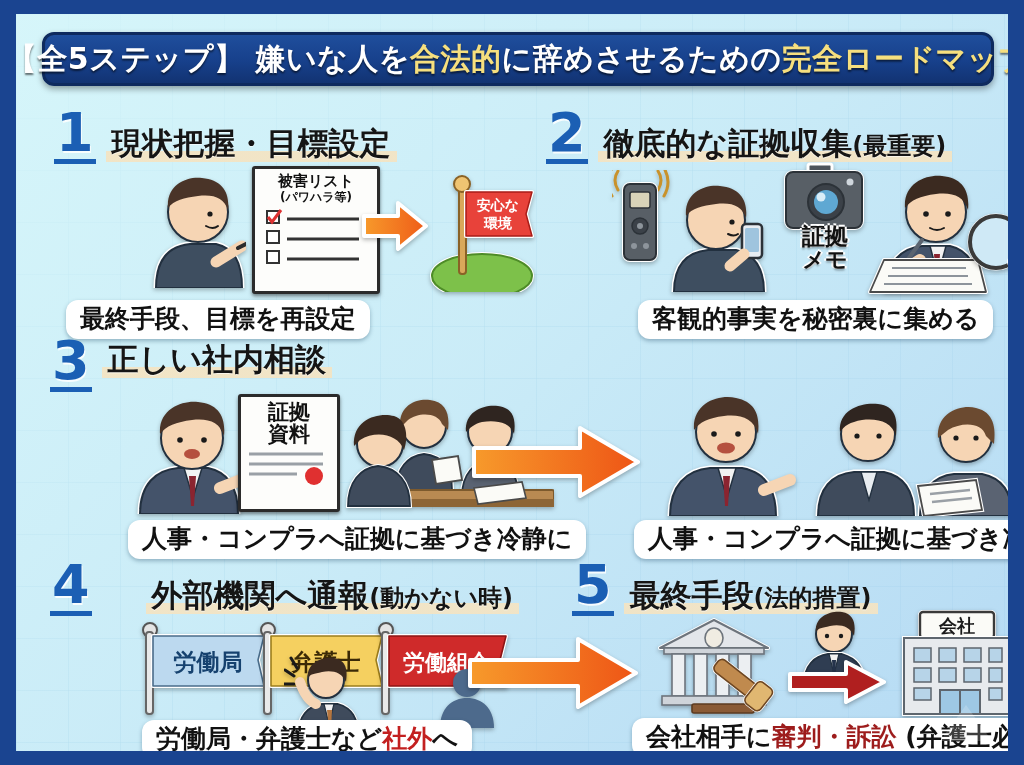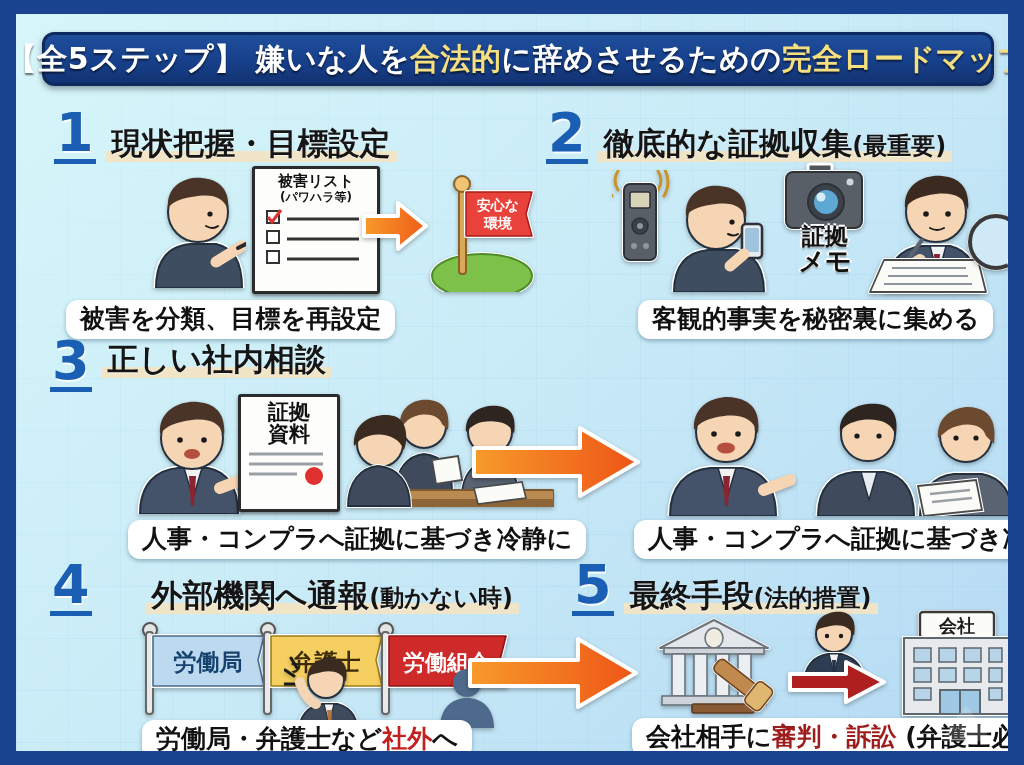--- a/index.html
+++ b/index.html
@@ -149,21 +149,21 @@
           <rect x="33" y="22" width="7" height="86" rx="3" fill="#d9a85a" stroke="#8a6226" stroke-width="2"></rect>
           <circle cx="36" cy="18" r="8" fill="#efc472" stroke="#8a6226" stroke-width="2"></circle>
           <path d="M40 26 L106 26 L100 48 L106 70 L40 70 Z" fill="#e8423a" stroke="#fff" stroke-width="4" stroke-linejoin="round"></path>
           <path d="M40 26 L106 26 L100 48 L106 70 L40 70 Z" fill="#e8423a" stroke="#a91d18" stroke-width="1.5" stroke-linejoin="round"></path>
           <text x="72" y="44" font-size="14" font-weight="bold" fill="#ffffff" text-anchor="middle">安心な</text>
           <text x="72" y="62" font-size="14" font-weight="bold" fill="#ffffff" text-anchor="middle">環境</text>
         </svg>
       </div>
 
       <div style="position:absolute;left:16px;top:190px;">
-        <div class="cap">被害を分類、目標を再設定</div>
+        <div class="cap">最終手段、目標を再設定</div>
       </div>
     </div>
 
     <div class="col" style="left:530px;width:490px;">
       <div class="step-head">
         <div class="num">2</div>
         <div class="head-text" style="margin-bottom:2px;">
           <span>徹底的な証拠収集</span><span class="sm">(最重要)</span>
         </div>
       </div>
@@ -201,21 +201,21 @@
           <rect x="4" y="10" width="76" height="56" rx="7" fill="#585f66" stroke="#fff" stroke-width="4"></rect>
           <rect x="4" y="10" width="76" height="56" rx="7" fill="#585f66" stroke="#2c3238" stroke-width="2"></rect>
           <circle cx="44" cy="40" r="18" fill="#3b4148" stroke="#2c3238" stroke-width="2"></circle>
           <circle cx="44" cy="40" r="12" fill="#5fa8d3"></circle>
           <circle cx="39" cy="35" r="4.5" fill="#d9edf8"></circle>
           <circle cx="68" cy="20" r="3.5" fill="#cfd6dc"></circle>
         </svg>
 
         <div style="position:absolute;left:176px;top:62px;width:74px;text-align:center;">
           <div class="label-jp" style="font-size:23px;text-shadow:0 2px 2px rgba(0,0,0,.28),-2px 0 0 #fff,2px 0 0 #fff,0 -2px 0 #fff;">証拠</div>
-          <div class="label-jp" style="font-size:26px;text-shadow:0 2px 2px rgba(0,0,0,.28),-2px 0 0 #fff,2px 0 0 #fff,0 -2px 0 #fff;">メモ</div>
+          <div class="label-jp" style="font-size:22px;text-shadow:0 2px 2px rgba(0,0,0,.28),-2px 0 0 #fff,2px 0 0 #fff,0 -2px 0 #fff;">メモ</div>
         </div>
 
         <svg class="sticker" style="position:absolute;left:256px;top:2px;" width="122" height="128" viewBox="0 0 122 128">
           <path d="M18 126 C18 98 34 84 54 82 L82 82 C100 86 110 102 110 126 Z" fill="#44536a" stroke="#fff" stroke-width="5"></path>
           <path d="M18 126 C18 98 34 84 54 82 L82 82 C100 86 110 102 110 126 Z" fill="#44536a" stroke="#22303f" stroke-width="2"></path>
           <path d="M62 82 l8 30 l8 -30 z" fill="#f2f2f2" stroke="#22303f" stroke-width="1.5"></path>
           <path d="M66 90 l6 0 l-2 28 l-2 0 z" fill="#8b2430"></path>
           <circle cx="68" cy="48" r="30" fill="#f6d5b4" stroke="#22303f" stroke-width="2"></circle>
           <path d="M37 44 C35 18 60 10 74 12 C94 14 102 26 100 46 C96 32 84 28 68 30 C52 32 43 36 37 44Z" fill="#3b2a20"></path>
           <circle cx="58" cy="50" r="2.8" fill="#1a1a1a"></circle>

